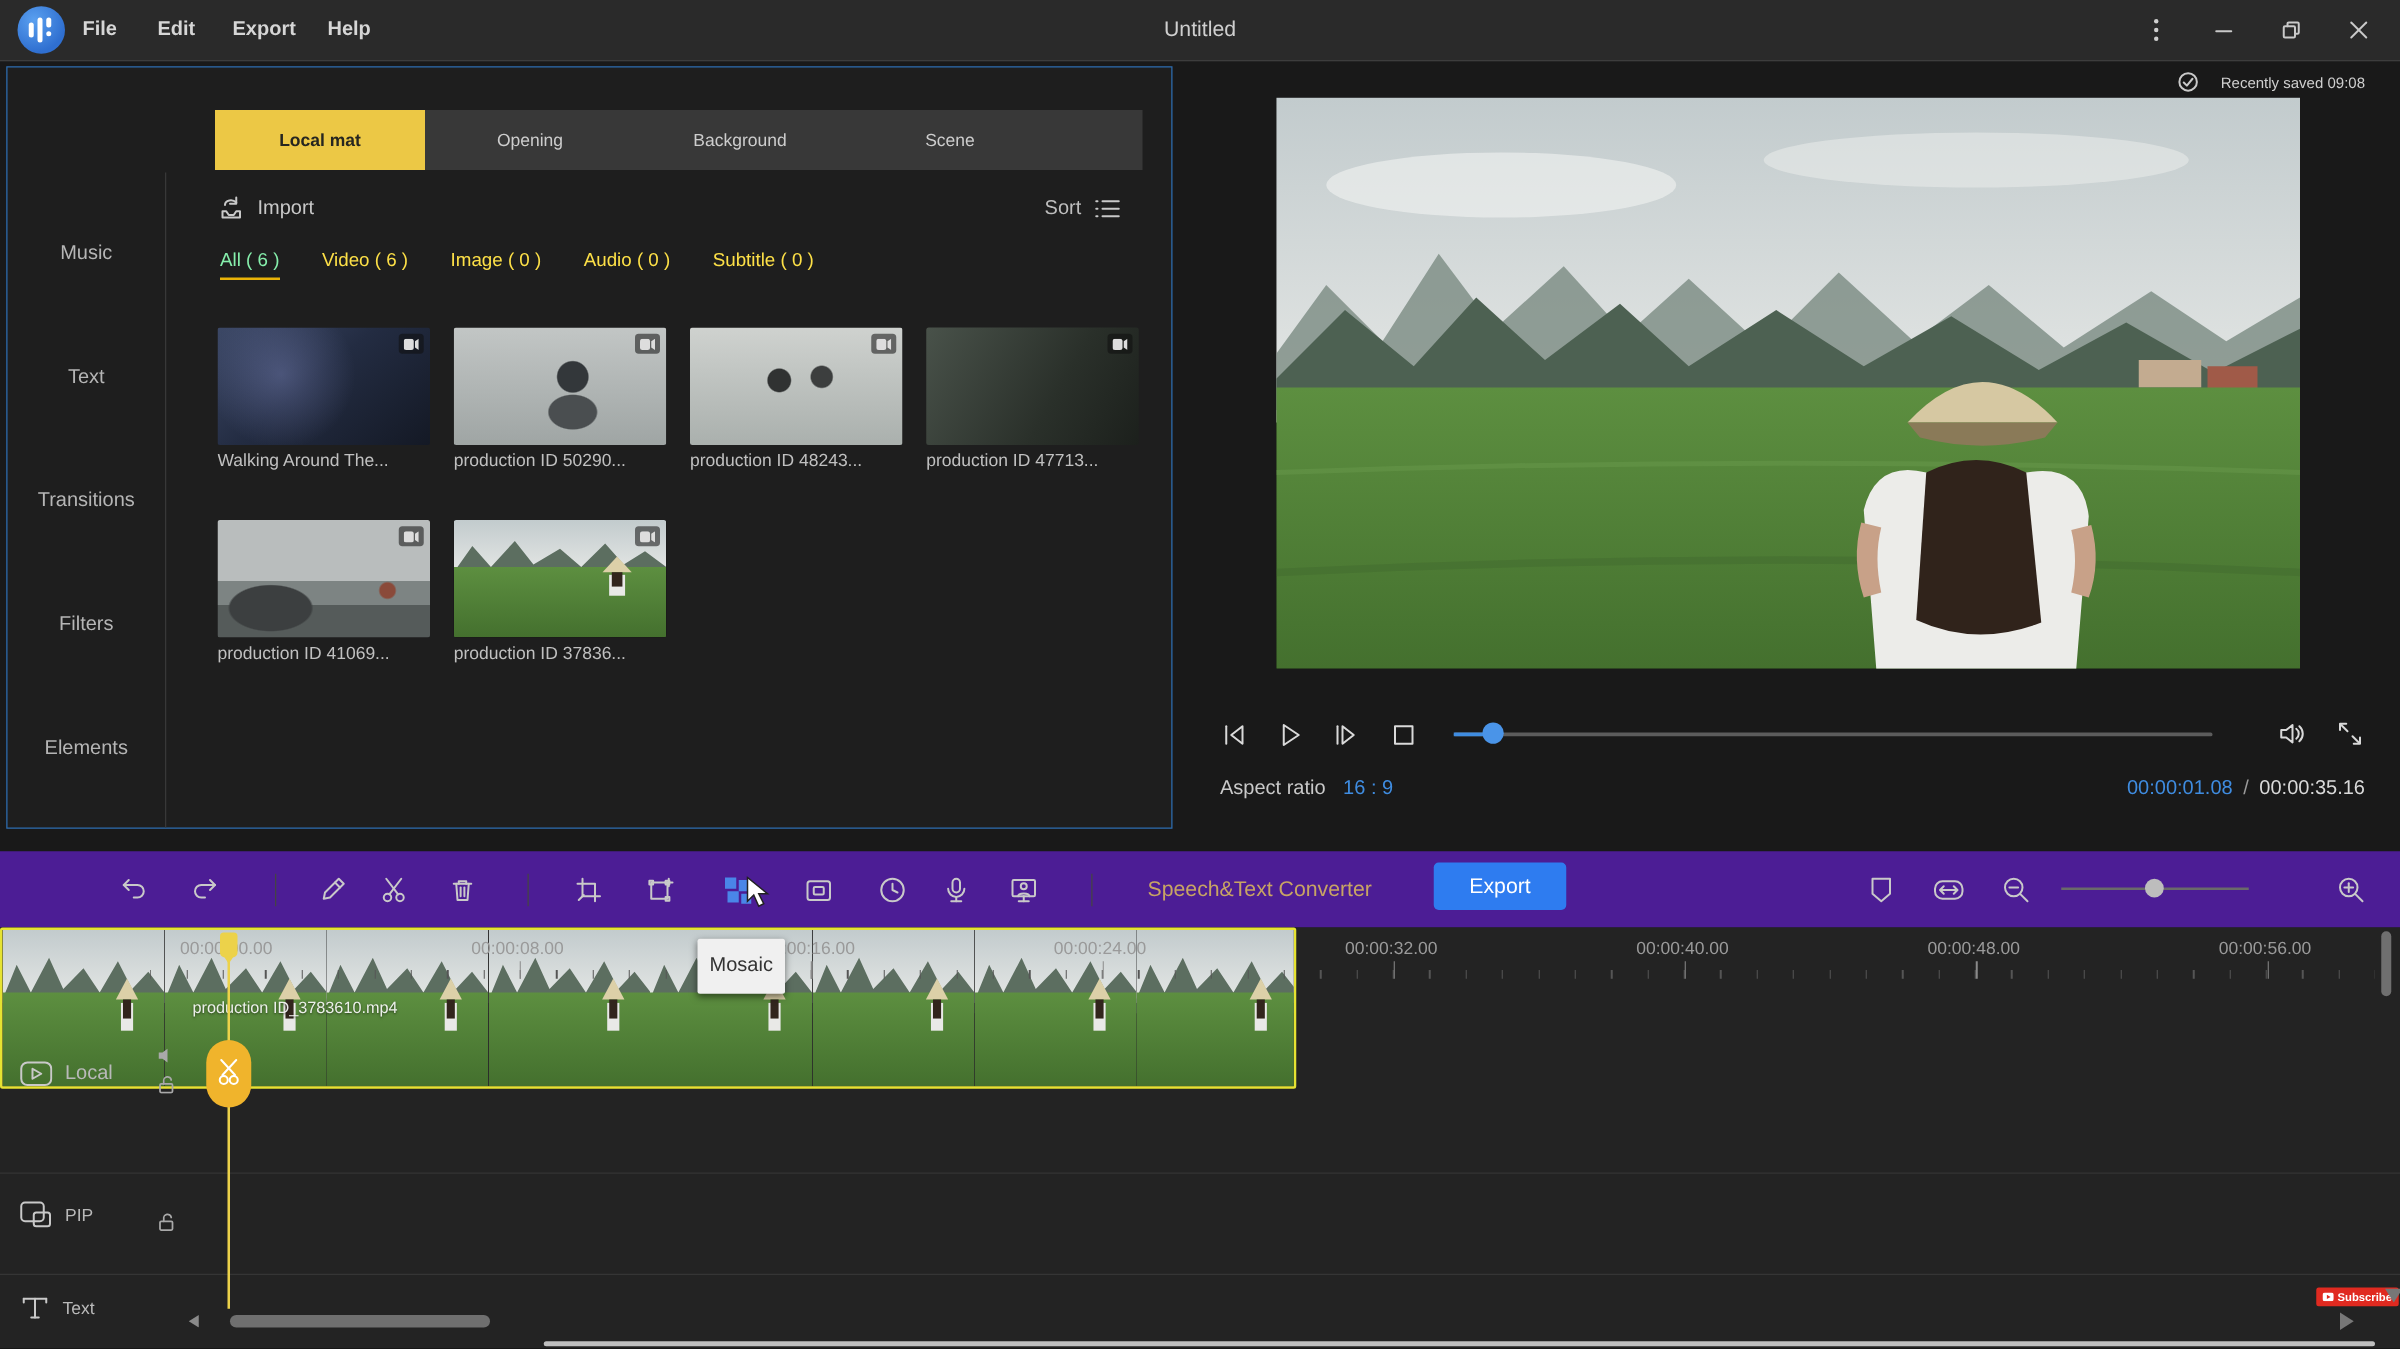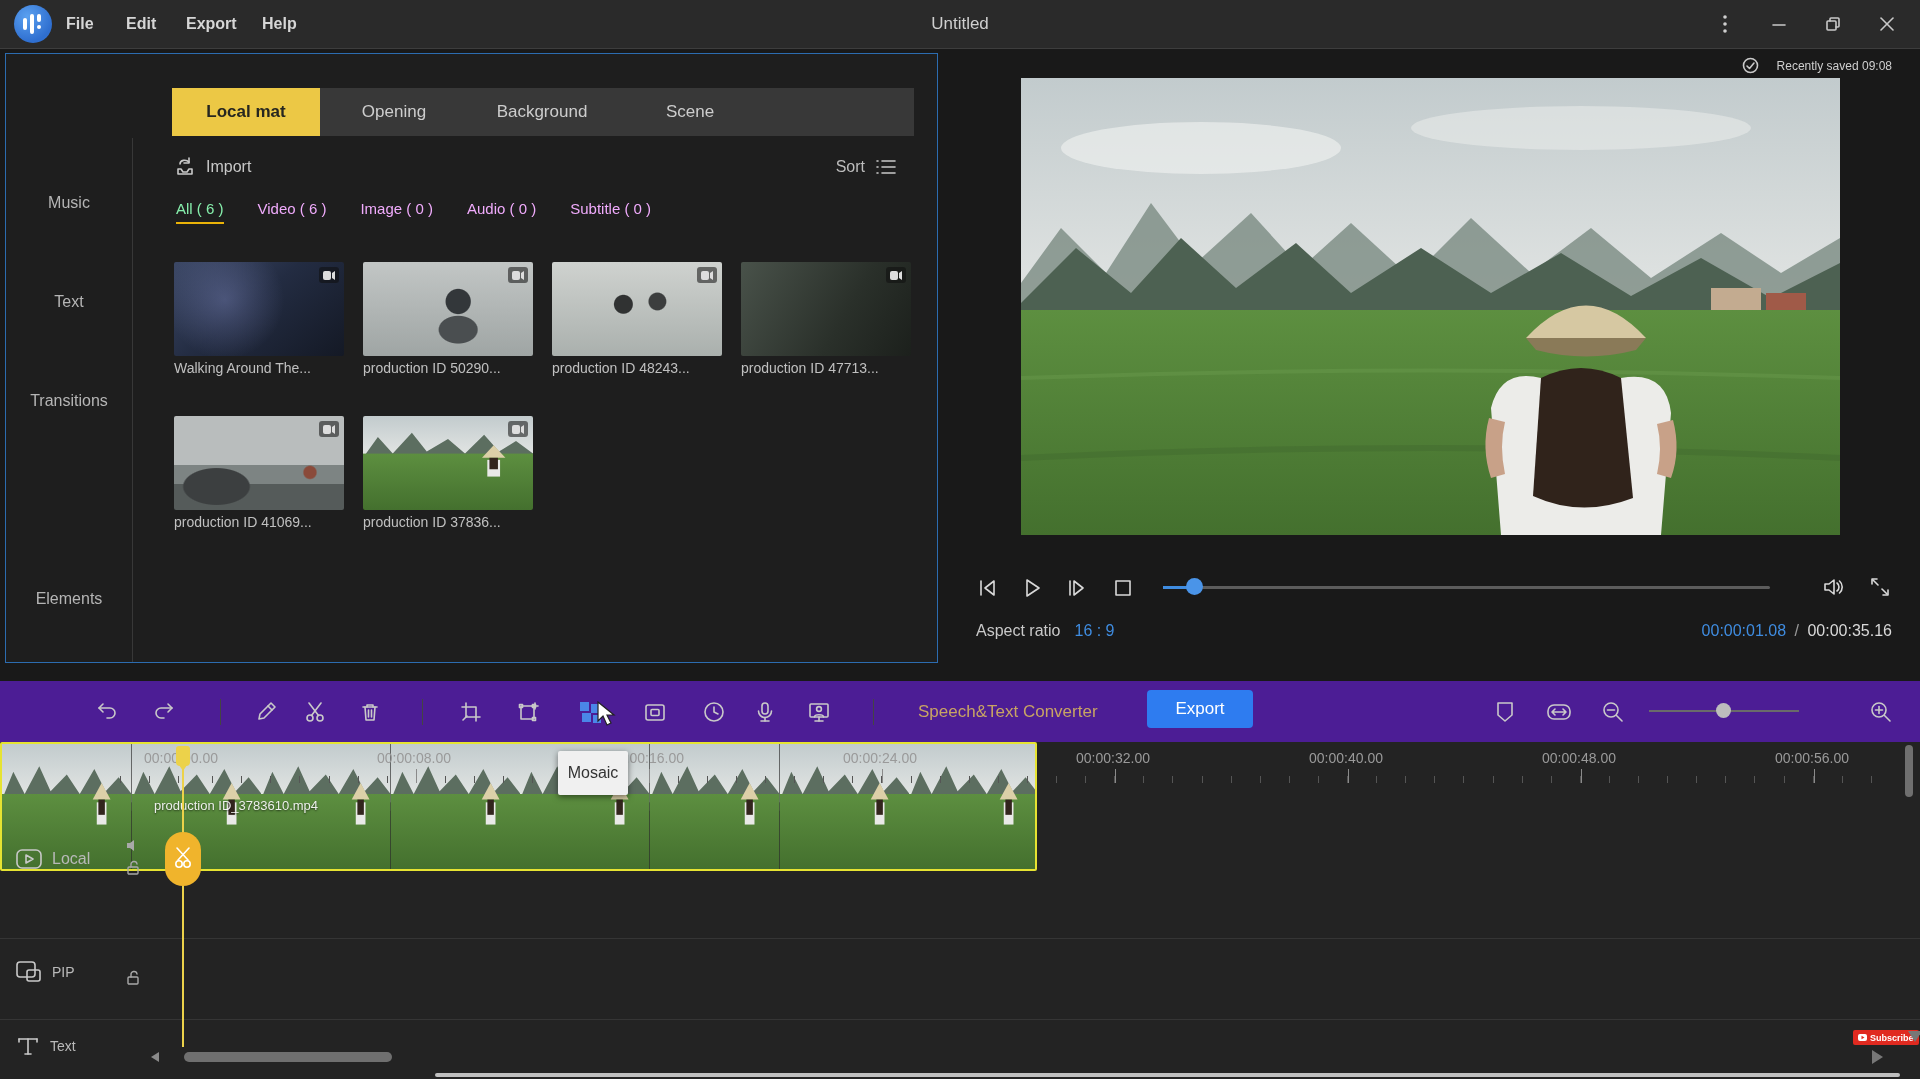--- a/index.html
+++ b/index.html
@@ -15,27 +15,27 @@
   .menu-item{top:0;height:48px;line-height:48px;font-size:16px;color:#d6d6d6;padding:0 14px;cursor:default;font-weight:bold;}
   .win-title{left:760px;top:0;width:400px;text-align:center;height:48px;line-height:48px;font-size:17px;color:#cfcfcf;}
   .winbtn{top:0;width:46px;height:48px;display:flex;align-items:center;justify-content:center;color:#cfcfcf;}
   
   #media-panel{left:5px;top:53px;width:931px;height:608px;background:#1e1e1e;border:1px solid #2c6cb0;}
   .rail-item{left:0;width:126px;height:99px;display:flex;align-items:center;justify-content:center;
              font-size:16px;color:#b5b5b5;cursor:pointer;}
   .rail-item.active{color:#4f97e0;}
   .rail-divider{left:126px;top:84px;width:1px;bottom:0;background:#383838;}
   .tabbar{left:166px;top:34px;width:742px;height:48px;background:#383838;display:flex;}
-  .tab{width:148px;height:48px;display:flex;align-items:center;justify-content:center;
-       font-size:17px;color:#cdcdcd;cursor:pointer;}
+  .tab{width:168px;height:48px;display:flex;align-items:center;justify-content:center;
+       font-size:14px;color:#cdcdcd;cursor:pointer;}
   .tab.active{background:#ecc845;color:#262620;font-weight:bold;}
   .import-row{left:168px;top:98px;height:30px;display:flex;align-items:center;gap:10px;font-size:16px;color:#c8c8c8;}
   .sort-row{top:98px;right:40px;height:30px;display:flex;align-items:center;gap:10px;font-size:16px;color:#bdbdbd;}
   .filter-row{left:170px;top:146px;display:flex;gap:34px;font-size:15px;}
-  .filter{color:#f0abfc;padding-bottom:5px;cursor:pointer;}
+  .filter{color:#fde047;padding-bottom:5px;cursor:pointer;}
   .filter.active{color:#86efac;border-bottom:2px solid #eab308;}
   .thumb{width:170px;height:94px;background:#111;border-radius:2px;overflow:hidden;}
   .thumb-badge{position:absolute;top:5px;right:5px;width:20px;height:16px;border-radius:3px;
                background:rgba(15,15,15,.55);display:flex;align-items:center;justify-content:center;}
   .thumb-label{width:170px;margin-top:4px;font-size:14px;color:#c0c0c0;white-space:nowrap;
                overflow:hidden;text-overflow:ellipsis;}
   .t1{background:radial-gradient(circle at 30% 40%,rgba(125,135,190,.4),transparent 45%),
       linear-gradient(140deg,#3c4866,#232c42 45%,#141925);}
   .t2{background:radial-gradient(circle at 56% 42%,#33373a 0 11%,transparent 12%),
       radial-gradient(ellipse at 56% 72%,#4a4e50 0 14%,transparent 15%),
@@ -155,20 +155,21 @@
           <line x1="2" y1="2" x2="14" y2="14"></line>
           <line x1="14" y1="2" x2="2" y2="14"></line>
         </svg>
     </div>
   </div>
 
   <div id="media-panel" class="abs">
     <div class="rail-item abs" style="top:99px">Music</div>
     <div class="rail-item abs" style="top:198px">Text</div>
     <div class="rail-item abs" style="top:297px">Transitions</div>
+    <div class="rail-item abs" style="top:396px">Filters</div>
     <div class="rail-item abs" style="top:495px">Elements</div>
     <div class="rail-divider abs"></div>
 
     <div class="tabbar abs">
       <div class="tab active">Local mat</div>
       <div class="tab">Opening</div>
       <div class="tab">Background</div>
       <div class="tab">Scene</div>
     </div>
 

